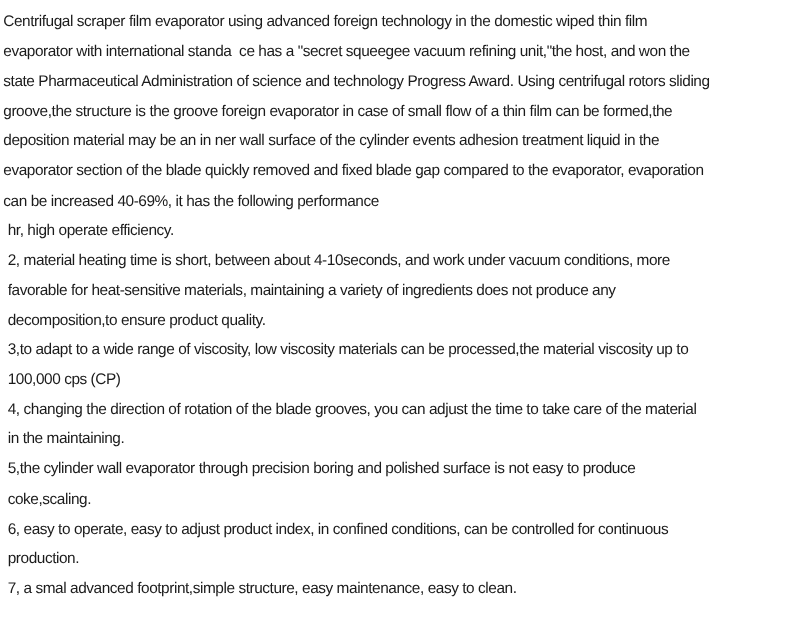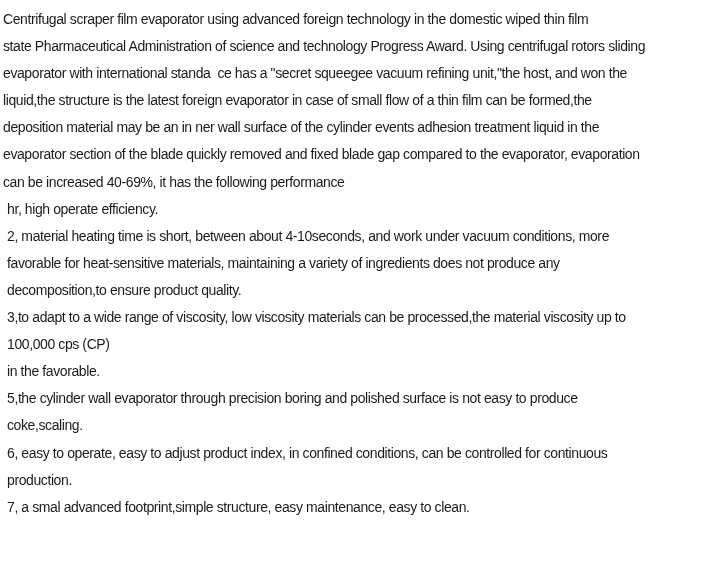--- a/index.html
+++ b/index.html
@@ -28,41 +28,42 @@
     white-space: pre;      
     height: 27.1px;
   }
 </style>
 </head>
 <body style="background: rgb(255, 255, 255);">
 
 <div id="doc" style="color: rgb(27, 27, 27);">
     <div class="block">
       <div class="line">Centrifugal scraper film evaporator using advanced foreign technology in the domestic wiped thin film</div>
+      <div class="line">evaporator with international standa  ce has a "secret squeegee vacuum refining unit,"the host, and won the</div>
       <div class="line">state Pharmaceutical Administration of science and technology Progress Award. Using centrifugal rotors sliding</div>
-      <div class="line">evaporator with international standa  ce has a "secret squeegee vacuum refining unit,"the host, and won the</div>
-      <div class="line">liquid,the structure is the latest foreign evaporator in case of small flow of a thin film can be formed,the</div>
+      <div class="line">groove,the structure is the groove foreign evaporator in case of small flow of a thin film can be formed,the</div>
       <div class="line">deposition material may be an in ner wall surface of the cylinder events adhesion treatment liquid in the</div>
       <div class="line">evaporator section of the blade quickly removed and fixed blade gap compared to the evaporator, evaporation</div>
       <div class="line">can be increased 40-69%, it has the following performance</div>
     </div>
     <div class="block indented">
       <div class="line">hr, high operate efficiency.</div>
     </div>
     <div class="block indented">
       <div class="line">2, material heating time is short, between about 4-10seconds, and work under vacuum conditions, more</div>
       <div class="line">favorable for heat-sensitive materials, maintaining a variety of ingredients does not produce any</div>
       <div class="line">decomposition,to ensure product quality.</div>
     </div>
     <div class="block indented">
       <div class="line">3,to adapt to a wide range of viscosity, low viscosity materials can be processed,the material viscosity up to</div>
       <div class="line">100,000 cps (CP)</div>
     </div>
     <div class="block indented">
-      <div class="line">in the favorable.</div>
+      <div class="line">4, changing the direction of rotation of the blade grooves, you can adjust the time to take care of the material</div>
+      <div class="line">in the maintaining.</div>
     </div>
     <div class="block indented">
       <div class="line">5,the cylinder wall evaporator through precision boring and polished surface is not easy to produce</div>
       <div class="line">coke,scaling.</div>
     </div>
     <div class="block indented">
       <div class="line">6, easy to operate, easy to adjust product index, in confined conditions, can be controlled for continuous</div>
       <div class="line">production.</div>
     </div>
     <div class="block indented">

